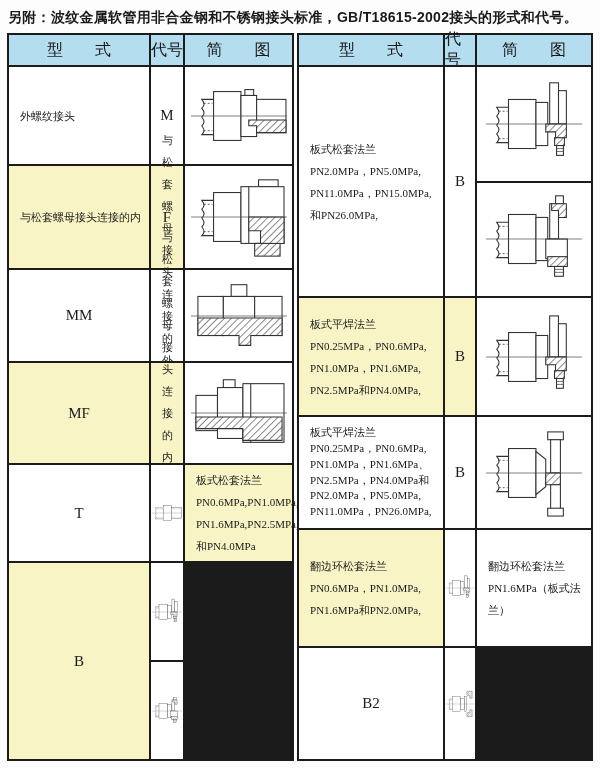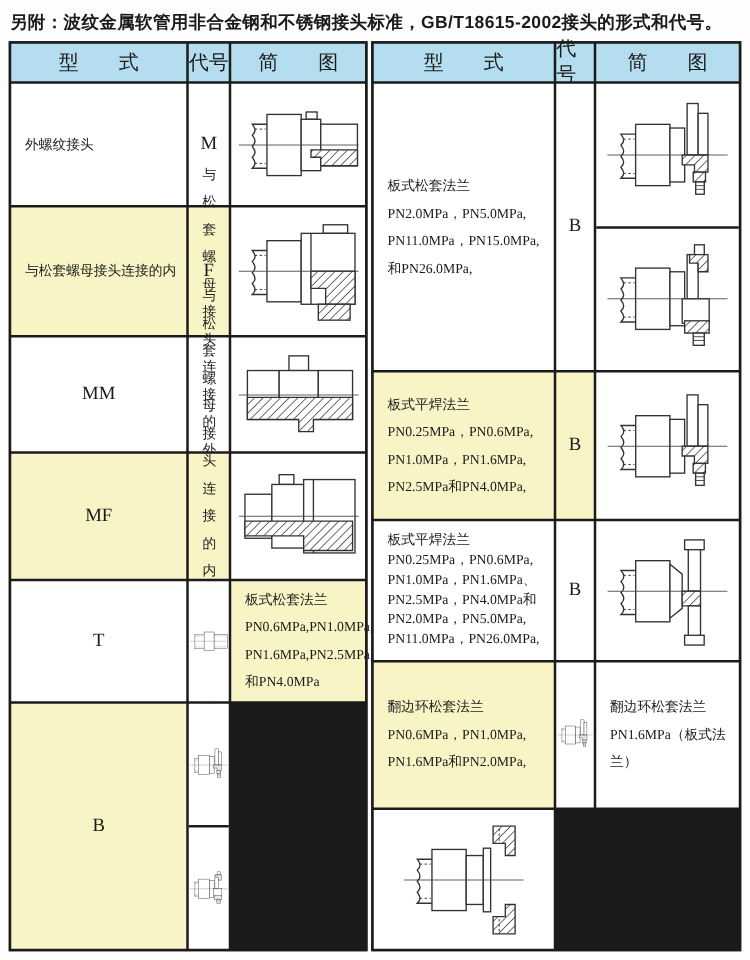--- a/index.html
+++ b/index.html
@@ -300,20 +300,21 @@
         <line x1="75" y1="71" x2="82" y2="71" stroke-width=".7"></line>
         <line x1="75" y1="74" x2="82" y2="74" stroke-width=".7"></line>
         <line x1="3" y1="46" x2="101" y2="46" stroke="#444" stroke-width=".7"></line>
       </svg>
     </div>
 
     <div class="c name">
         <span>翻边环松套法兰
 PN1.6MPa（板式法兰）</span>
       </div>
+    <div class="c code">B2</div>
     <div class="c dgc">
       <svg class="dg" viewBox="0 0 104 92" width="102" height="90" fill="none" stroke="#333" stroke-width="1.1">
         <path d="M26 29 H14 C17 33 17 35 14 38 C17 42 17 44 14 47 C17 51 17 53 14 56 C17 60 17 62 14 65 H26" fill="#fff"></path>
         <line x1="16" y1="33" x2="25" y2="33" stroke-dasharray="2 2" stroke-width=".8"></line>
         <line x1="16" y1="61" x2="25" y2="61" stroke-dasharray="2 2" stroke-width=".8"></line>
         <rect x="26" y="21" width="28" height="50" fill="#fff"></rect>
         <rect x="54" y="26" width="14" height="40" fill="#fff"></rect>
         <rect x="68" y="20" width="6" height="52" fill="#fff"></rect>
         <path d="M76 2 H94 V26 H86 V16 H76 Z" fill="url(#hz)"></path>
         <line x1="81" y1="4" x2="81" y2="14" stroke-dasharray="2 2" stroke-width=".8"></line>

